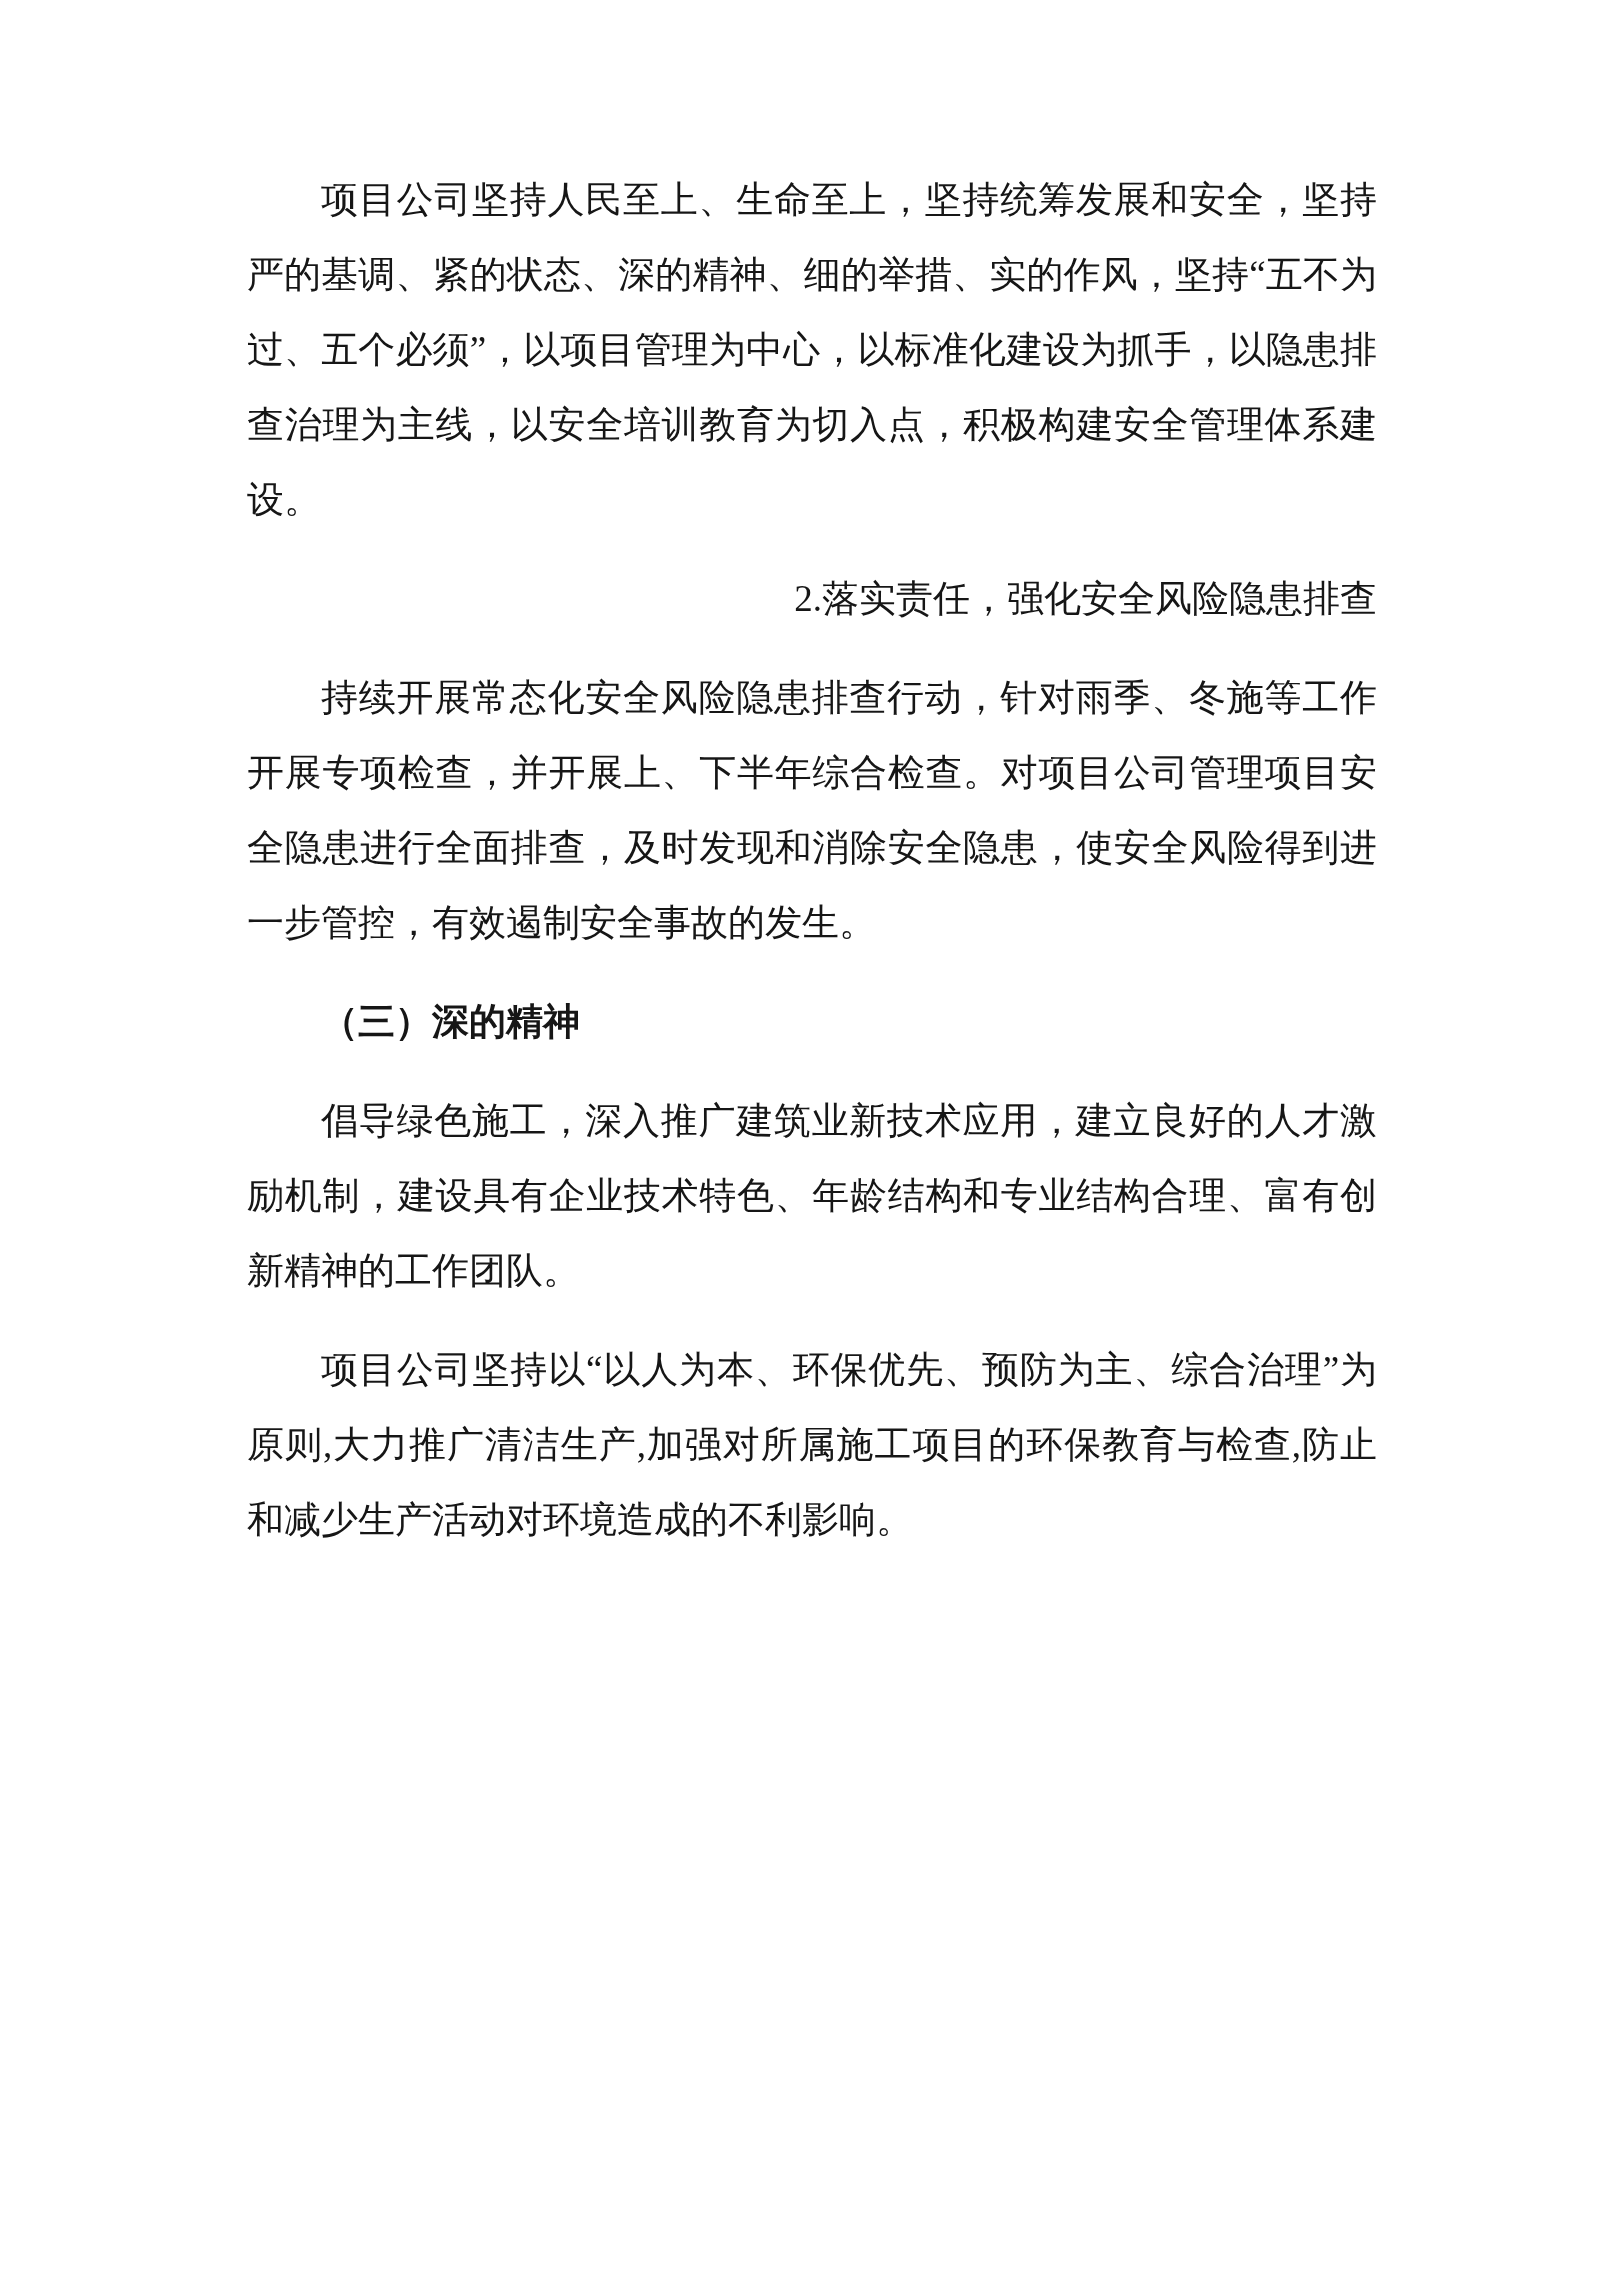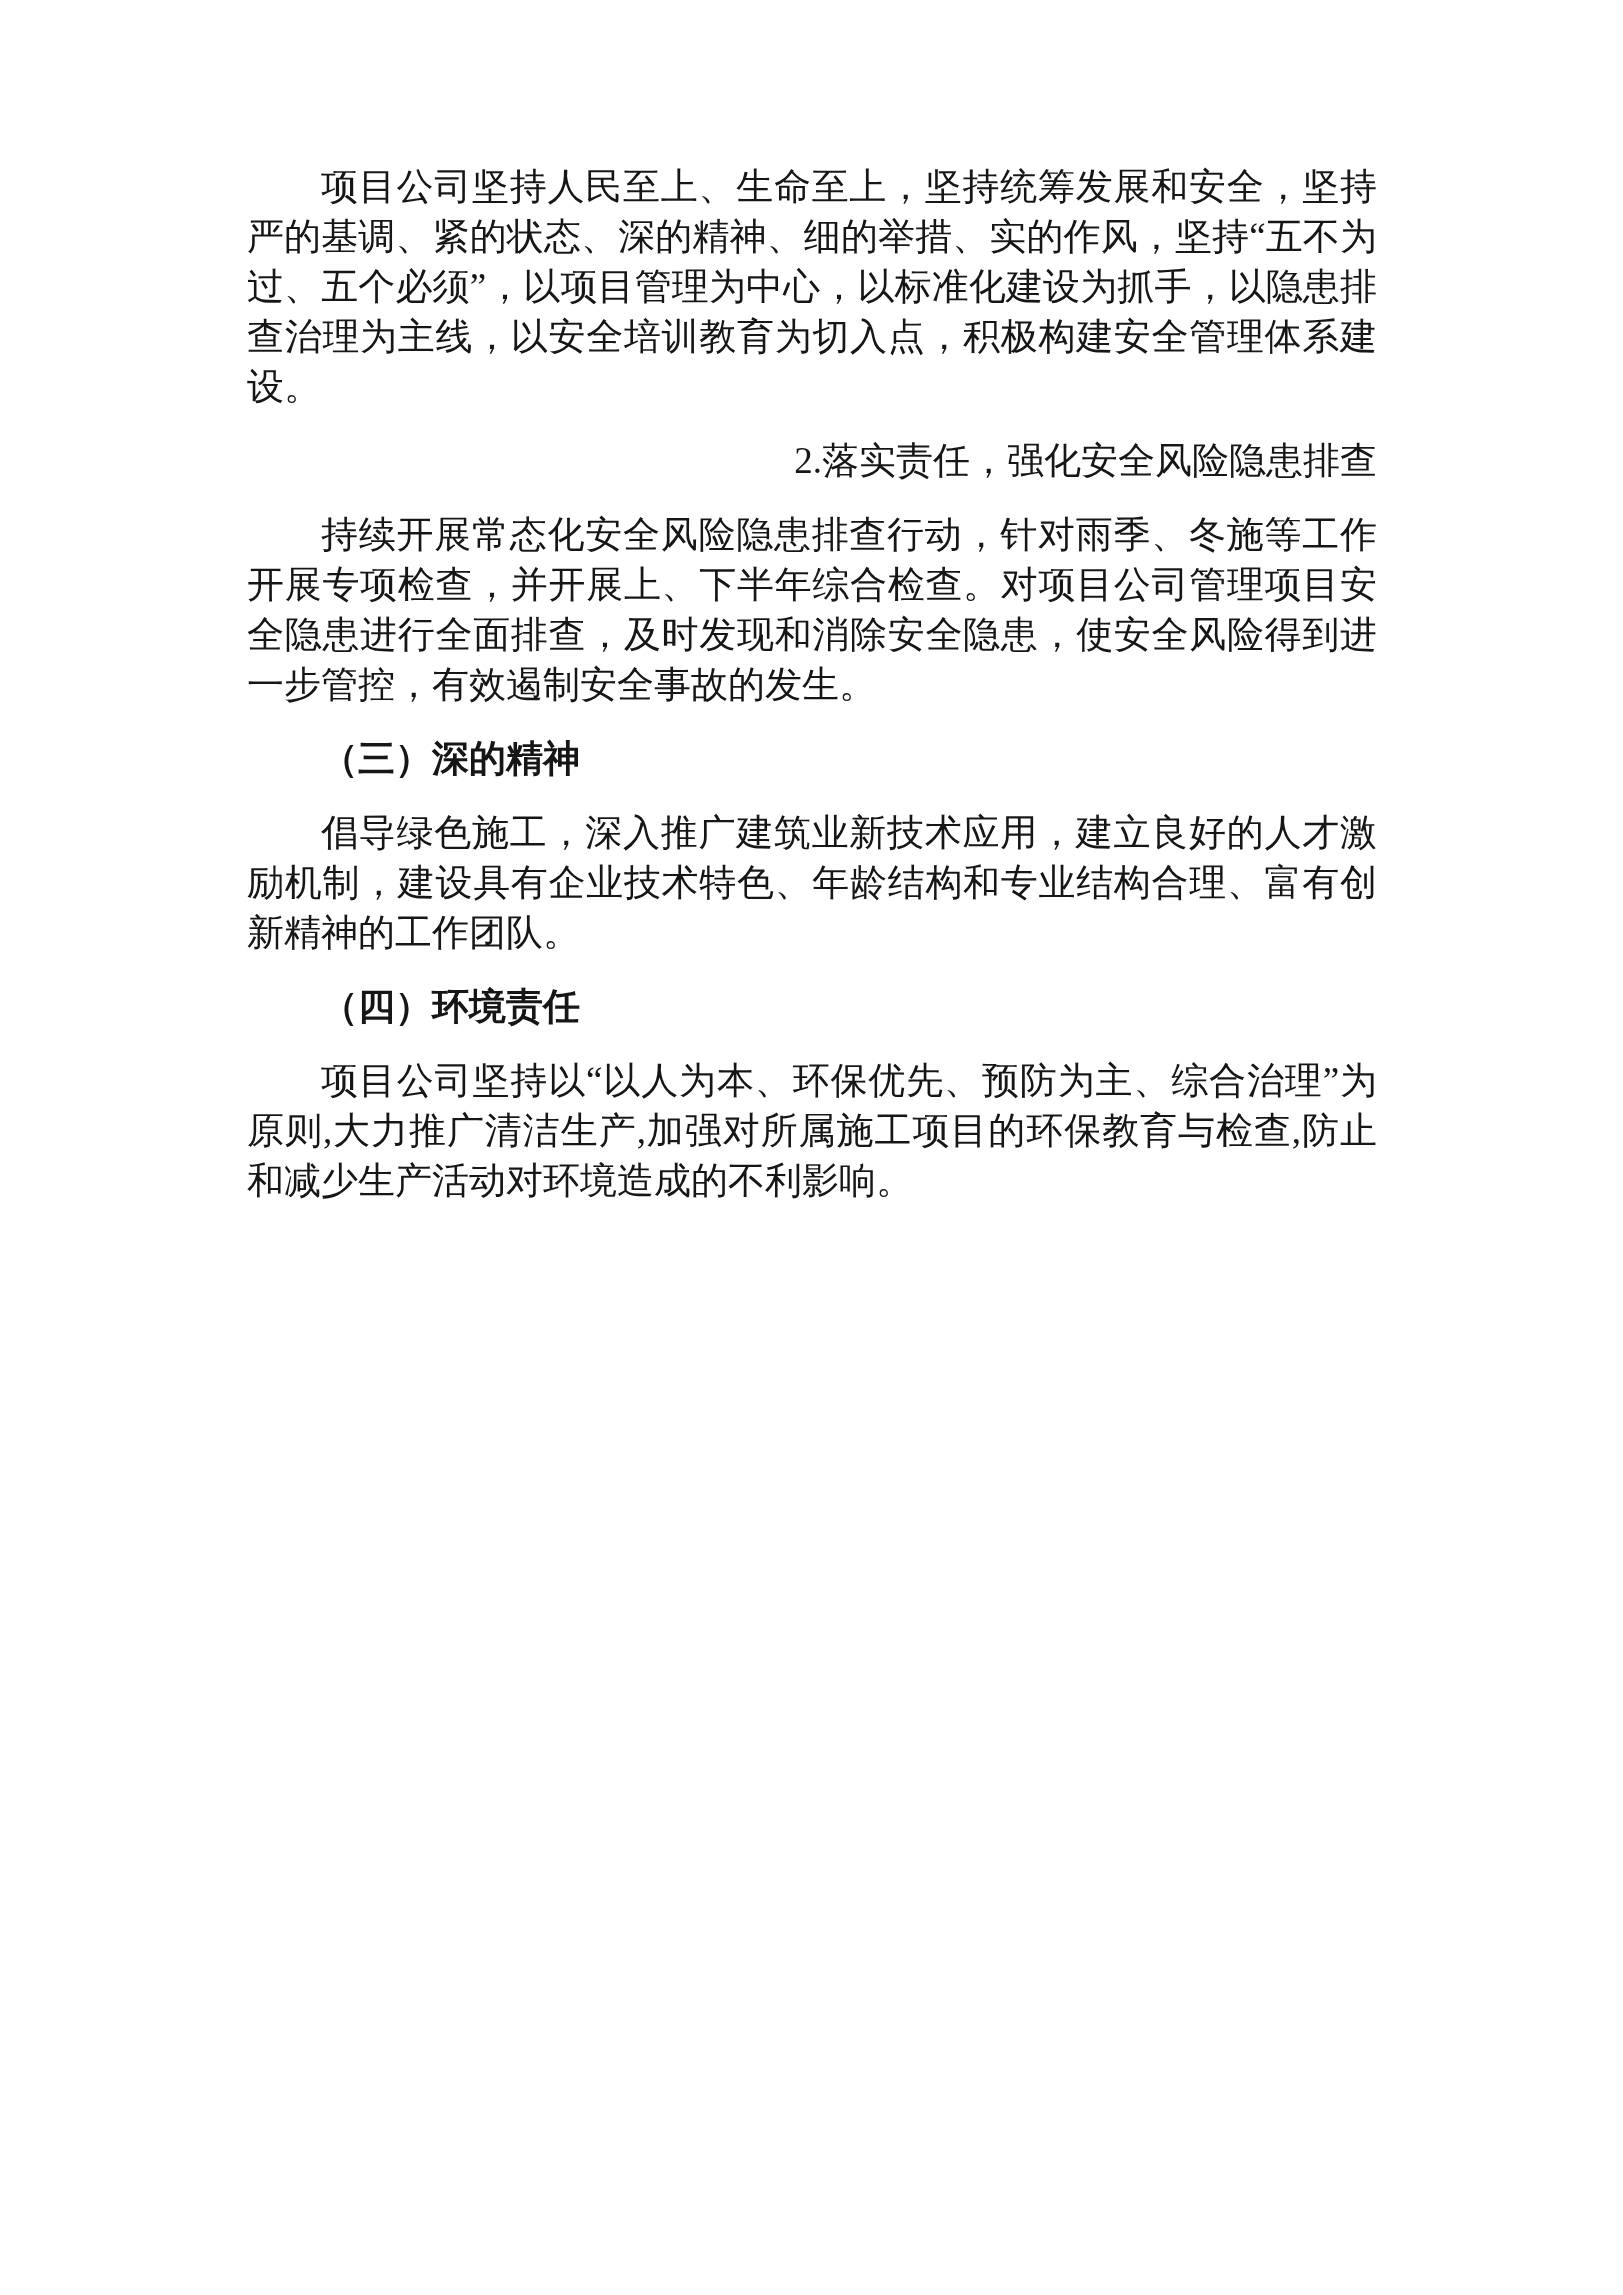--- a/index.html
+++ b/index.html
@@ -19,21 +19,21 @@
   .content {
     position: absolute;
     left: 247px;
     top: 162px;
     width: 1130px;
   }
   .block {
     margin: 0;
     padding: 0;
     font-size: 37px;
-    line-height: 50px;
+    line-height: 75px;
     color: #161616;
     text-align: justify;
     text-justify: inter-ideograph;
     text-indent: 2em;
     word-break: break-all;
     overflow-wrap: break-word;
     font-kerning: none;
   }
   .block + .block {
     margin-top: 24px;
@@ -57,18 +57,17 @@
     <p class="block numbered-heading">2.落实责任，强化安全风险隐患排查</p>
 
     <p class="block paragraph">持续开展常态化安全风险隐患排查行动，针对雨季、冬施等工作开展专项检查，并开展上、下半年综合检查。对项目公司管理项目安全隐患进行全面排查，及时发现和消除安全隐患，使安全风险得到进一步管控，有效遏制安全事故的发生。</p>
 
 
 
     <p class="block bold-heading">（三）深的精神</p>
 
     <p class="block paragraph">倡导绿色施工，深入推广建筑业新技术应用，建立良好的人才激励机制，建设具有企业技术特色、年龄结构和专业结构合理、富有创新精神的工作团队。</p>
 
-    <p class="block bold-heading">（四）环境责任</p>
 
     <p class="block paragraph">项目公司坚持以“以人为本、环保优先、预防为主、综合治理”为原则,大力推广清洁生产,加强对所属施工项目的环保教育与检查,防止和减少生产活动对环境造成的不利影响。</p>
   </div>
 </div>
 
 
 </body></html>

